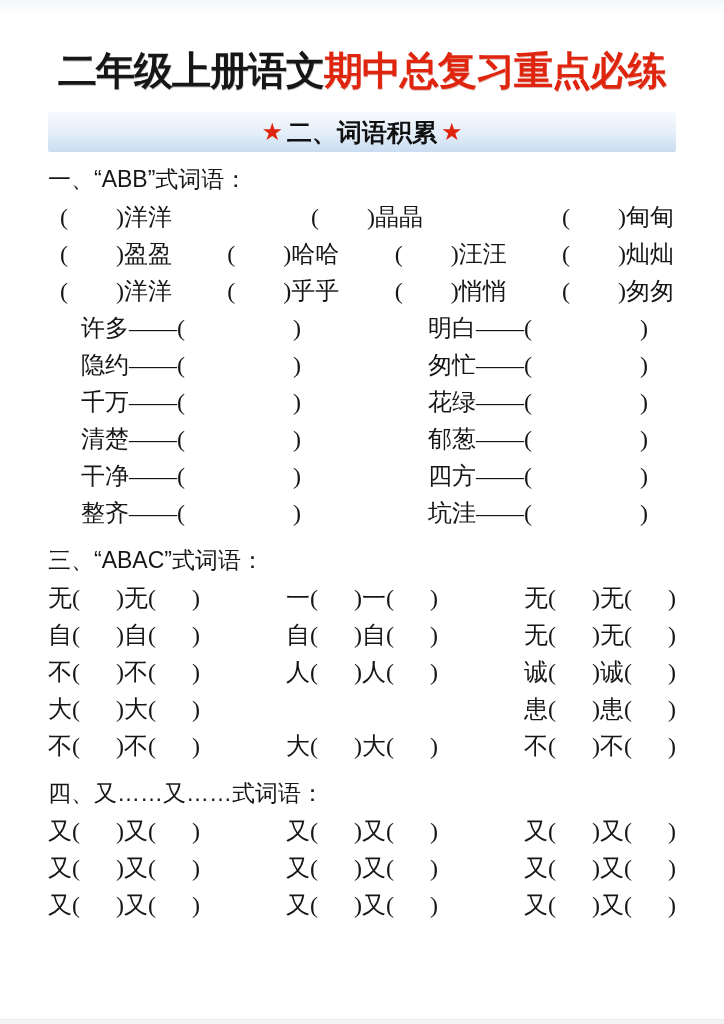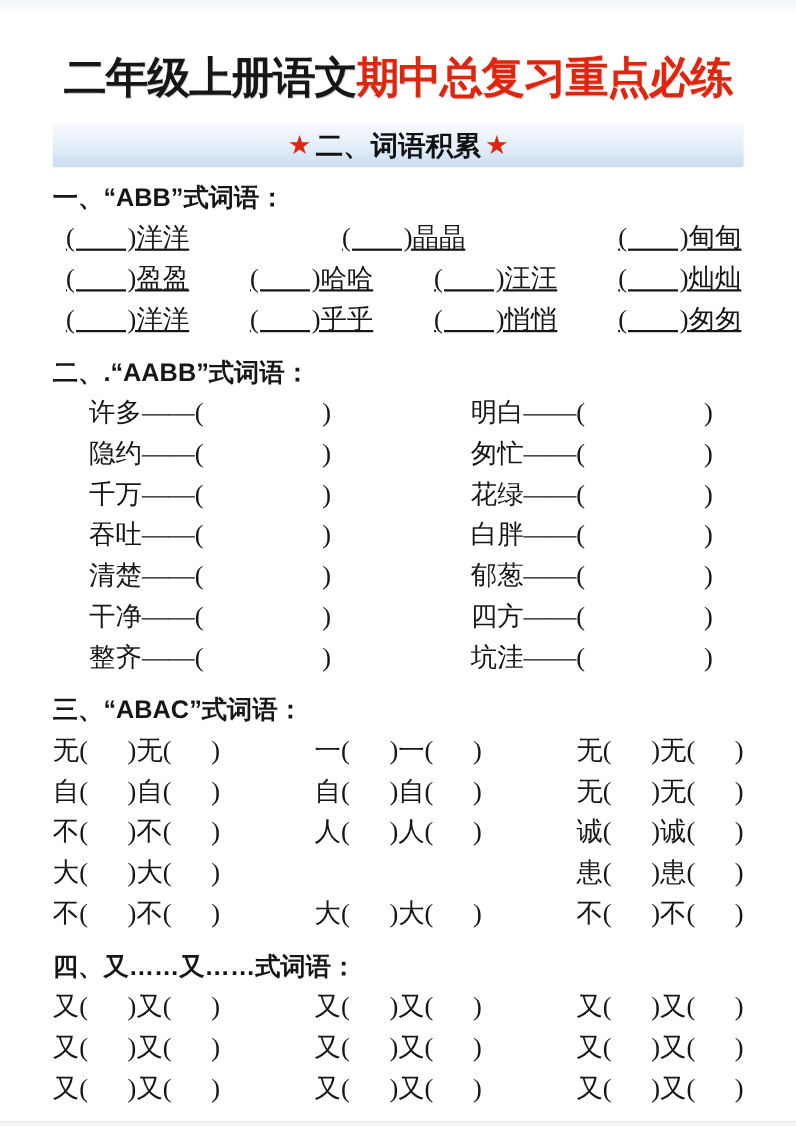--- a/index.html
+++ b/index.html
@@ -40,36 +40,36 @@
     border-radius: 2px;
     font-family: "Liberation Sans", "DejaVu Sans", sans-serif;
     font-weight: bold;
     font-size: 25px;
     color: #111;
   }
   .banner .star { color: #e0250f; font-size: 24px; }
   .content { padding: 0 48px; }
   .sec-heading {
     font-family: "Liberation Sans", "DejaVu Sans", sans-serif;
-    font-weight: bold;
+    font-weight: normal;
     font-size: 23px;
     margin-top: 13px;
     margin-bottom: 4px;
     white-space: pre;
   }
   .sec-heading.first { margin-top: 12px; }
   .row {
     font-size: 24px;
     line-height: 37px;
     white-space: pre;
     display: flex;
   }
   
   .abb-row { justify-content: space-between; padding-left: 12px; padding-right: 2px; }
-  .abb-row .cell { white-space: pre; text-decoration: underline; }
+  .abb-row .cell { white-space: pre; }
   
   .aabb-row { display: grid; grid-template-columns: 53.5% 46.5%; gap: 44px; }
   .aabb-row .cell { white-space: pre; }
   .aabb-row .cell.left { padding-left: 33px; }
   
   .triple-row { justify-content: space-between; text-align: center; }
   .triple-row .cell { white-space: pre; }
   .bottom-edge {
     position: absolute;
     left: 0; right: 0; bottom: 0;
@@ -110,36 +110,31 @@
       </div>
       <div class="row abb-row">
         <span class="cell">(        )洋洋</span>
         <span class="cell">(        )乎乎</span>
         <span class="cell">(        )悄悄</span>
         <span class="cell">(        )匆匆</span>
       </div>
     </div>
 
     <div>
-      <div class="sec-heading">二、.“AABB”式词语：</div>
       <div class="row aabb-row">
         <span class="cell left">许多——(                  )</span>
         <span class="cell">明白——(                  )</span>
       </div>
       <div class="row aabb-row">
         <span class="cell left">隐约——(                  )</span>
         <span class="cell">匆忙——(                  )</span>
       </div>
       <div class="row aabb-row">
         <span class="cell left">千万——(                  )</span>
         <span class="cell">花绿——(                  )</span>
-      </div>
-      <div class="row aabb-row">
-        <span class="cell left">吞吐——(                  )</span>
-        <span class="cell">白胖——(                  )</span>
       </div>
       <div class="row aabb-row">
         <span class="cell left">清楚——(                  )</span>
         <span class="cell">郁葱——(                  )</span>
       </div>
       <div class="row aabb-row">
         <span class="cell left">干净——(                  )</span>
         <span class="cell">四方——(                  )</span>
       </div>
       <div class="row aabb-row">

